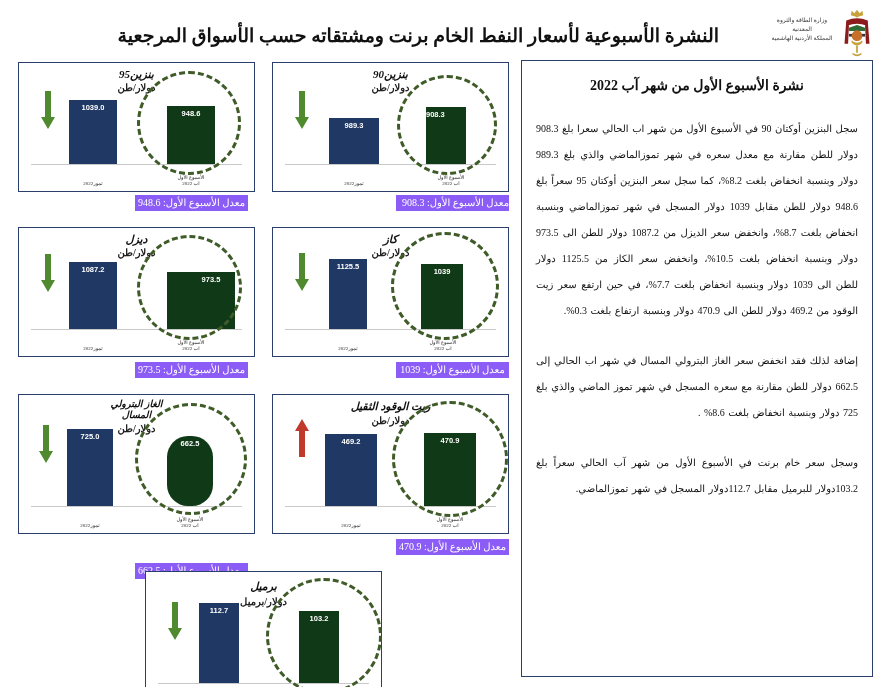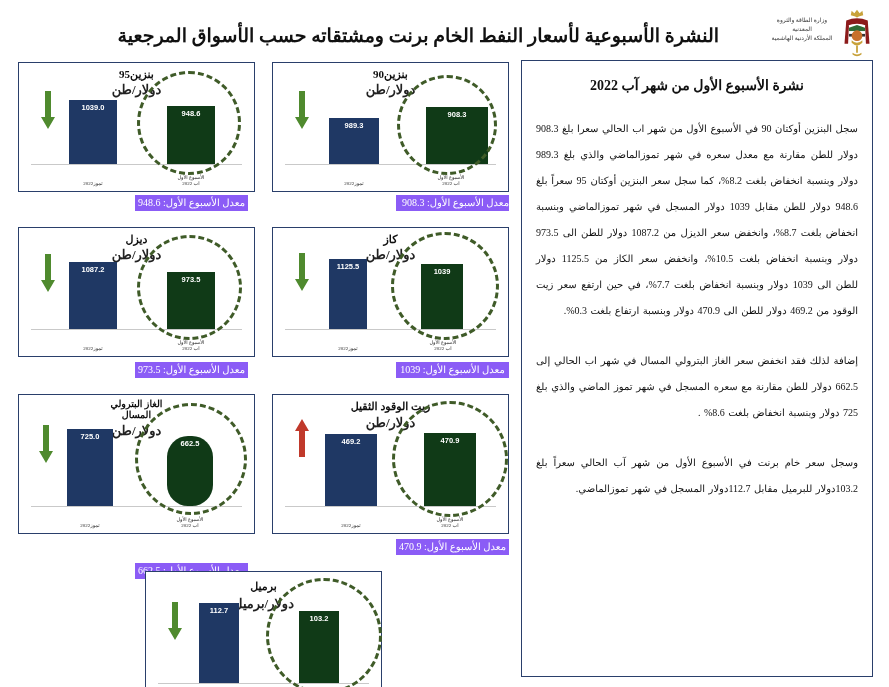--- a/index.html
+++ b/index.html
@@ -42,25 +42,26 @@
     box-sizing:border-box;
   }
   .p-w{width:237px;height:130px;}
   .p-w2{width:237px;height:140px;}
 
   .chart-title{
     position:absolute;top:5px;left:0;right:0;text-align:center;
     font-size:11px;font-weight:bold;color:#111;
     font-family:"Liberation Serif","DejaVu Serif",serif;
     line-height:12px;
+    font-style:italic;
   }
   .chart-title.two-line{font-size:9.5px;line-height:11px;top:4px;}
   .chart-unit{
     position:absolute;left:0;right:0;text-align:center;
-    font-size:13px;color:#222;font-weight:bold;
+    font-size:10px;color:#222;font-weight:bold;
     font-family:"Liberation Serif",serif;
   }
 
   .arrow{
     position:absolute;width:14px;height:40px;
   }
   .arrow svg{display:block;}
 
   .plot{position:absolute;left:8px;right:8px;bottom:26px;top:28px;}
   .baseline{
@@ -159,21 +160,21 @@
       <div class="arrow" style="left:22px;top:28px;">
         <svg width="14" height="40" viewBox="0 0 14 40">
             <path d="M4 0 h6 v26 h4 l-7 12 l-7 -12 h4 z" fill="#4f8a2e"></path>
           </svg>
       </div>
       <div class="plot">
         <div class="baseline"></div>
         <div class="bar prev" style="left:48px;width:50px;height:46px;">
           <span class="val">989.3</span>
         </div>
-        <div class="bar curr" style="left:145px;width:62px;height:57px;">
+        <div class="bar curr" style="left:145px;width:40px;height:57px;justify-content:flex-end;">
           <span class="val">908.3</span>
         </div>
         <div class="xlab" style="left:33px;">تموز2022</div>
         <div class="xlab" style="left:130px;">
           <div>الأسبوع الأول</div>
           <div>اب 2022</div>
         </div>
       </div>
       <div class="ring" style="left:124px;top:12px;width:100px;height:100px;"></div>
     </div>
@@ -237,21 +238,21 @@
       <div class="arrow" style="left:22px;top:26px;">
         <svg width="14" height="40" viewBox="0 0 14 40">
             <path d="M4 0 h6 v26 h4 l-7 12 l-7 -12 h4 z" fill="#4f8a2e"></path>
           </svg>
       </div>
       <div class="plot">
         <div class="baseline"></div>
         <div class="bar prev" style="left:42px;width:48px;height:67px;">
           <span class="val">1087.2</span>
         </div>
-        <div class="bar curr" style="left:140px;width:48px;height:57px;">
+        <div class="bar curr" style="left:140px;width:48px;height:57px;padding-left:20px;">
           <span class="val">973.5</span>
         </div>
         <div class="xlab" style="left:26px;">تموز2022</div>
         <div class="xlab" style="left:124px;">
           <div>الأسبوع الأول</div>
           <div>اب 2022</div>
         </div>
       </div>
       <div class="ring" style="left:118px;top:7px;width:105px;height:105px;"></div>
     </div>

